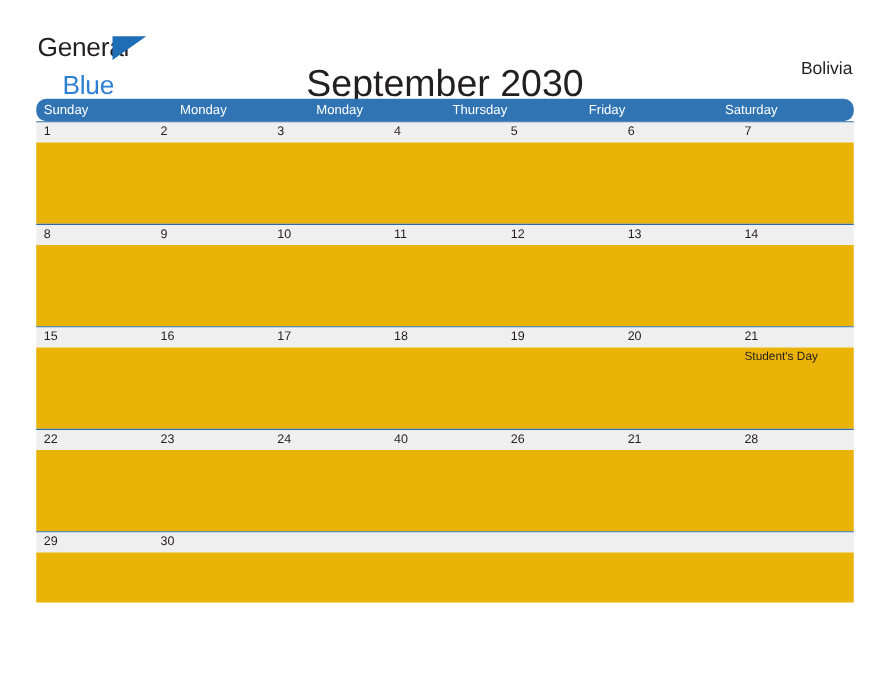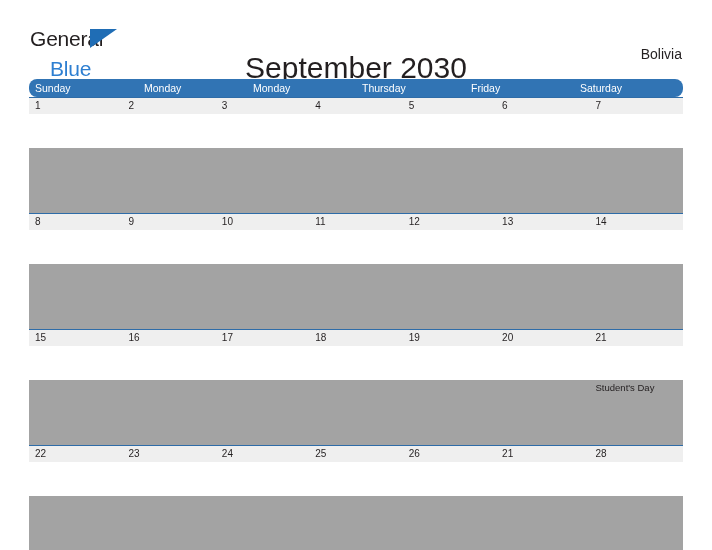--- a/index.html
+++ b/index.html
@@ -126,22 +126,21 @@
     font-size: 10px;
     color: #231f20;
     line-height: 16px;
     padding-left: 6px;
     box-sizing: border-box;
   }
   .events-row {
     display: flex;
     width: 654px;
     height: 65px;
-    background: #a3a3a3;
-    margin-top: 34px;
+    background: #eab308;
   }
   .events-cell {
     flex: 1 1 0;
     padding: 2px 5px 0 6px;
     box-sizing: border-box;
     overflow: hidden;
   }
   .event {
     font-size: 9.5px;
     color: #231f20;
@@ -246,37 +245,46 @@
           <p class="event">Student's Day</p>
         </div>
       </div>
     </div>
 
     <div class="week">
       <div class="daynum-row">
         <div class="daynum">22</div>
         <div class="daynum">23</div>
         <div class="daynum">24</div>
-        <div class="daynum">25</div>
+        <div class="daynum">40</div>
         <div class="daynum">26</div>
         <div class="daynum">21</div>
         <div class="daynum">28</div>
       </div>
       <div class="events-row">
         <div class="events-cell"></div>
         <div class="events-cell"></div>
         <div class="events-cell"></div>
         <div class="events-cell"></div>
         <div class="events-cell"></div>
         <div class="events-cell"></div>
         <div class="events-cell"></div>
       </div>
     </div>
 
     <div class="week last">
+      <div class="daynum-row">
+        <div class="daynum">29</div>
+        <div class="daynum">30</div>
+        <div class="daynum"></div>
+        <div class="daynum"></div>
+        <div class="daynum"></div>
+        <div class="daynum"></div>
+        <div class="daynum"></div>
+      </div>
       <div class="events-row">
         <div class="events-cell"></div>
         <div class="events-cell"></div>
         <div class="events-cell"></div>
         <div class="events-cell"></div>
         <div class="events-cell"></div>
         <div class="events-cell"></div>
         <div class="events-cell"></div>
       </div>
     </div>

